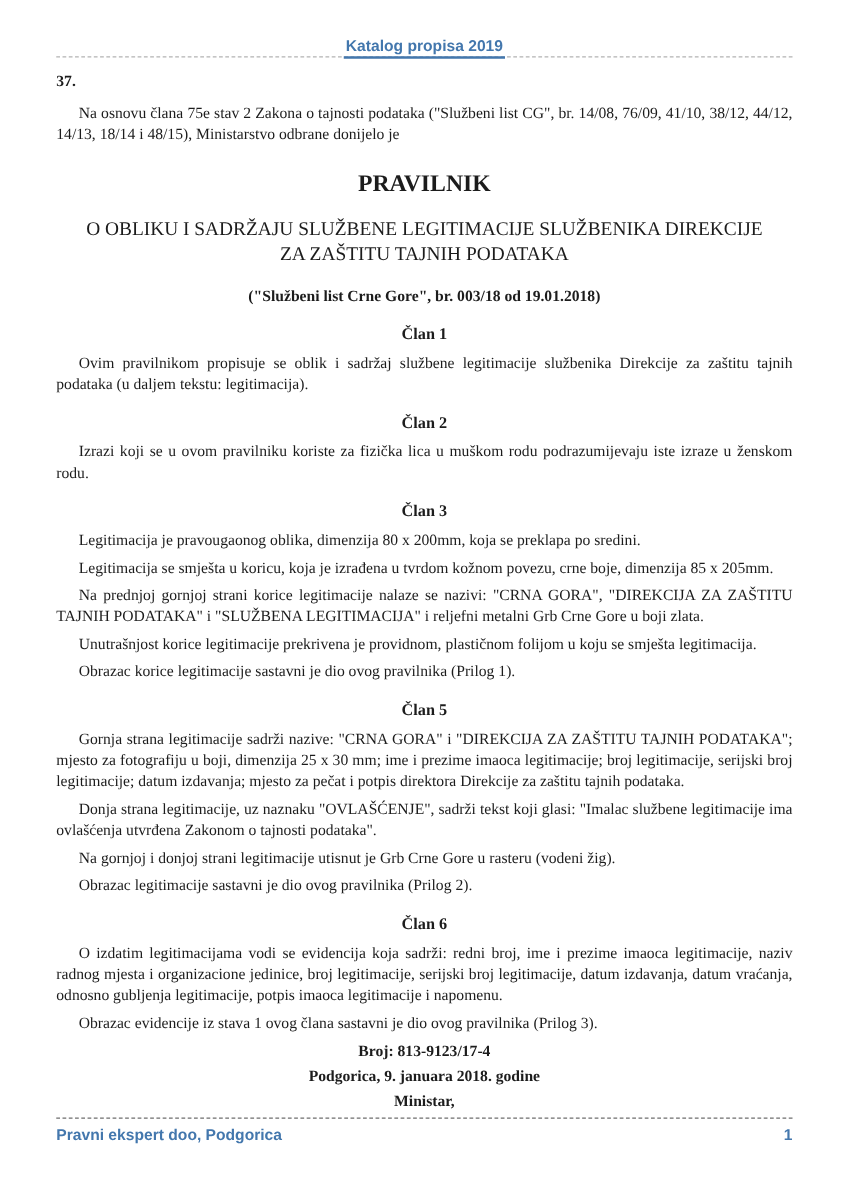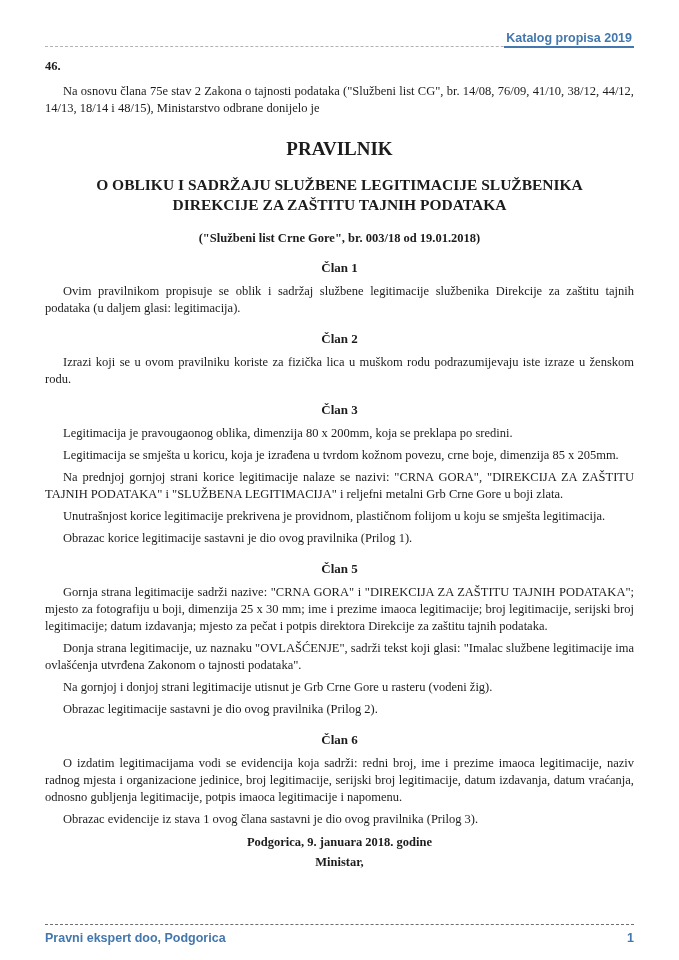--- a/index.html
+++ b/index.html
@@ -8,21 +8,21 @@
     height: 960px;
     background: #ffffff;
     position: relative;
     font-family: "Liberation Serif", serif;
     color: #1c1c1c;
     overflow: hidden;
   }
   .header-rule {
     margin: 30px 45px 12px;
     border-bottom: 1px dashed #b3b3b3;
-    text-align: right;
+    text-align: center;
     line-height: 14px;
   }
   .header-link {
     display: inline-block;
     font-family: "Liberation Sans", sans-serif;
     font-weight: bold;
     font-size: 12.5px;
     color: #4377ad;
     border-bottom: 2px solid #4377ad;
     padding: 0 2px 1px;
@@ -44,21 +44,21 @@
   }
   .intro-para { margin-top: 9px; }
   .doc-type {
     text-align: center;
     font-weight: bold;
     font-size: 19px;
     margin-top: 21px;
   }
   .doc-title {
     text-align: center;
-    font-weight: bold;
+    font-weight: normal;
     font-size: 15.5px;
     line-height: 20px;
     margin: 15px auto 0;
     max-width: 565px;
   }
   .gazette {
     text-align: center;
     font-weight: bold;
     font-size: 12.5px;
     margin-top: 16px;
@@ -73,54 +73,54 @@
     text-align: center;
     font-weight: bold;
     font-size: 12.5px;
     line-height: 18px;
   }
   .signature div { margin-top: 2px; }
   .footer {
     position: absolute;
     left: 45px;
     right: 45px;
-    top: 924px;
+    top: 894px;
     border-top: 1px dashed #6e6e6e;
     padding-top: 6px;
     display: flex;
     justify-content: space-between;
     align-items: baseline;
     font-family: "Liberation Sans", sans-serif;
     font-weight: bold;
     font-size: 12.5px;
     color: #4377ad;
   }
 </style>
 </head>
 <body>
 
 <div class="header-rule">
   <span class="header-link">Katalog propisa 2019</span>
 </div>
 
 <div class="content">
 
-  <div class="item-number">46.</div>
+  <div class="item-number">37.</div>
 
   <p class="para intro-para">Na osnovu člana 75e stav 2 Zakona o tajnosti podataka ("Službeni list CG", br. 14/08, 76/09, 41/10, 38/12, 44/12, 14/13, 18/14 i 48/15), Ministarstvo odbrane donijelo je</p>
 
   <div class="doc-type">PRAVILNIK</div>
 
   <div class="doc-title">O OBLIKU I SADRŽAJU SLUŽBENE LEGITIMACIJE SLUŽBENIKA DIREKCIJE ZA ZAŠTITU TAJNIH PODATAKA</div>
 
   <div class="gazette">("Službeni list Crne Gore", br. 003/18 od 19.01.2018)</div>
 
   <section>
     <div class="clan-heading">Član 1</div>
-    <p class="para">Ovim pravilnikom propisuje se oblik i sadržaj službene legitimacije službenika Direkcije za zaštitu tajnih podataka (u daljem glasi: legitimacija).</p>
+    <p class="para">Ovim pravilnikom propisuje se oblik i sadržaj službene legitimacije službenika Direkcije za zaštitu tajnih podataka (u daljem tekstu: legitimacija).</p>
   </section>
 
   <section>
     <div class="clan-heading">Član 2</div>
     <p class="para">Izrazi koji se u ovom pravilniku koriste za fizička lica u muškom rodu podrazumijevaju iste izraze u ženskom rodu.</p>
   </section>
 
   <section>
     <div class="clan-heading">Član 3</div>
     <p class="para">Legitimacija je pravougaonog oblika, dimenzija 80 x 200mm, koja se preklapa po sredini.</p>
@@ -142,20 +142,21 @@
   </section>
 
   <section>
     <div class="clan-heading">Član 6</div>
     <p class="para">O izdatim legitimacijama vodi se evidencija koja sadrži: redni broj, ime i prezime imaoca legitimacije, naziv radnog mjesta i organizacione jedinice, broj legitimacije, serijski broj legitimacije, datum izdavanja, datum vraćanja, odnosno gubljenja legitimacije, potpis imaoca legitimacije i napomenu.</p>
     <p class="para">Obrazac evidencije iz stava 1 ovog člana sastavni je dio ovog pravilnika (Prilog 3).</p>
   </section>
 
 
   <div class="signature">
+    <div>Broj: 813-9123/17-4</div>
     <div>Podgorica, 9. januara 2018. godine</div>
     <div>Ministar,</div>
 
   </div>
 
 </div>
 
 <div class="footer">
   <span>Pravni ekspert doo, Podgorica</span>
   <span>1</span>

